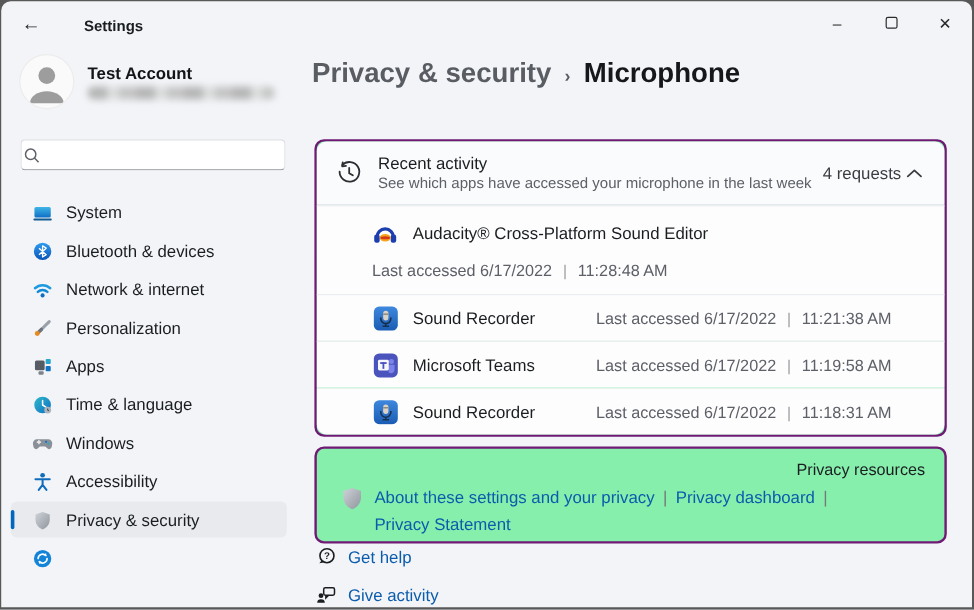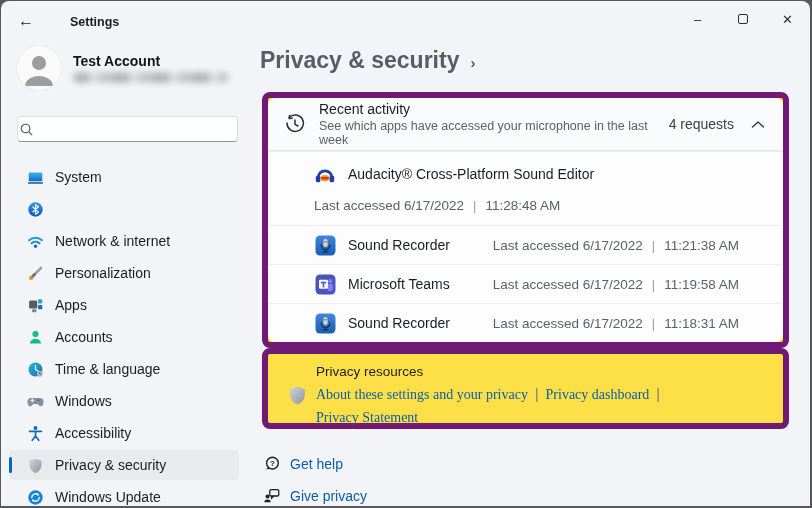--- a/index.html
+++ b/index.html
@@ -42,51 +42,51 @@
   .nav-item.selected { background:#e8eaed; }
   .nav-item.selected::before { content:""; position:absolute; left:0px; top:7px; width:3px; height:16px;
     border-radius:2px; background:#0067c0; }
 
   
   .breadcrumb { position:absolute; left:259px; top:46px; font-size:23px; display:flex; align-items:baseline; }
   .crumb-parent { color:#595d63; font-weight:600; }
   .crumb-sep { color:#595d63; font-size:15px; margin:0 11px; font-weight:700; }
   .crumb-current { color:#15171a; font-weight:700; }
 
-  .card { position:absolute; left:261px; width:527px; background:#fde047;
-    border:6px solid #701a75; border-radius:8px; }
+  .card { position:absolute; left:261px; width:527px; background:#86efac;
+    border:2px solid #701a75; border-radius:8px;margin-top:24px; }
   .activity-card { top:91px; }
   .act-header { height:53px; display:flex; align-items:center; background:#fafbfc;
     border-bottom:1px solid #e6e8eb; border-radius:8px 8px 0 0; padding:0 14px 0 16px; }
   .history-icon { width:22px; height:22px; flex:0 0 auto; }
   .act-titles { margin-left:13px; flex:1; }
   .act-title { font-size:14px; color:#1b1e21; }
   .act-subtitle { font-size:12.5px; color:#5d6067; margin-top:2px; }
-  .act-right { display:flex; align-items:center; gap:17px; padding-right:4px; }
+  .act-right { display:flex; align-items:center; gap:4px; padding-right:4px; }
   .requests-count { font-size:14px; color:#3a3d41; }
 
   .app-row { display:flex; align-items:center; height:39px; padding:0 44px 0 46px;
     border-top:1px solid #ebedf0; background:#fdfdfe; }
   .app-row:first-of-type { border-top:none; }
   .app-row.expanded { height:auto; display:block; padding:11px 44px 12px 46px; }
   .app-row.last { border-radius:0 0 8px 8px; }
   .app-main { display:flex; align-items:center; }
   .app-icon { width:22px; height:22px; flex:0 0 auto; display:flex; align-items:center; justify-content:center; }
   .app-name { margin-left:12px; font-size:14px; color:#1b1e21; white-space:nowrap; }
   .row-spacer { flex:1; }
   .access-info { font-size:13.5px; color:#5d6067; white-space:nowrap; display:flex; align-items:flex-end; }
   .access-info .pipe { margin:0 9px; color:#9b9ea3; font-size:13px; }
   .expanded .access-info { margin-top:13px; }
 
   .resources-card { top:347px; height:81px; }
   .res-shield { position:absolute; left:19px; top:30px; width:21px; height:22px; }
   .res-body { position:absolute; left:48px; top:10px; right:16px; }
-  .res-title { font-size:13.5px; color:#1b1e21; }
+  .res-title { font-size:13.5px; color:#1b1e21;text-align:right; }
   .res-links { margin-top:4px; font-size:14px; line-height:23px; color:#0b5cad; }
-  .res-links a { color:#0b5cad; text-decoration:none;font-family:Liberation Serif, serif; }
+  .res-links a { color:#0b5cad; text-decoration:none; }
   .res-links .pipe { color:#75787d; margin:0 7px; }
 
   .footer-link { position:absolute; left:261px; display:flex; align-items:center; }
   .footer-link .ficon { width:19px; height:19px; display:flex; align-items:center; justify-content:center; }
   .footer-link .flabel { margin-left:9px; font-size:14px; color:#0b5cad; }
   .get-help { top:453px; }
   .give-feedback { top:485px; }
 </style>
 </head>
 <body>
@@ -153,20 +153,21 @@
             <defs>
               <linearGradient id="gb2" x1="0" y1="0" x2="0" y2="1">
                 <stop offset="0" stop-color="#2f9bef"></stop>
                 <stop offset="1" stop-color="#0c55b8"></stop>
               </linearGradient>
             </defs>
             <circle cx="10" cy="10" r="8.5" fill="url(#gb2)"></circle>
             <path d="M6.5 6.8 L13.5 13.2 L10 15.5 L10 4.5 L13.5 6.8 L6.5 13.2" fill="none" stroke="#fff" stroke-width="1.3" stroke-linejoin="round"></path>
           </svg>
       </span>
+      <span class="nlabel">Bluetooth &amp; devices</span>
     </div>
 
     <div class="nav-item">
       <span class="nicon">
         <svg width="17" height="17" viewBox="0 0 20 20">
             <path d="M2.5 8.5 a11 11 0 0 1 15 0" fill="none" stroke="#1d9ae0" stroke-width="2.4" stroke-linecap="round"></path>
             <path d="M5.3 12 a7 7 0 0 1 9.4 0" fill="none" stroke="#128ad6" stroke-width="2.4" stroke-linecap="round"></path>
             <circle cx="10" cy="15.5" r="2" fill="#0f6ec4"></circle>
           </svg>
       </span>
@@ -189,29 +190,20 @@
         <svg width="17" height="17" viewBox="0 0 20 20">
             <rect x="2.5" y="4" width="9.5" height="9.5" rx="1.5" fill="#565c64"></rect>
             <rect x="13" y="2.5" width="5" height="5" rx="1" fill="#2aa7cc"></rect>
             <rect x="13" y="9.5" width="5" height="5" rx="1" fill="#1273c5"></rect>
             <rect x="6" y="14.5" width="5" height="3.5" rx="1" fill="#7d838b"></rect>
           </svg>
       </span>
       <span class="nlabel">Apps</span>
     </div>
 
-    <div class="nav-item">
-      <span class="nicon">
-        <svg width="17" height="17" viewBox="0 0 20 20">
-            <circle cx="10" cy="6" r="3.6" fill="#17b890"></circle>
-            <path d="M3.5 17 a6.5 5.4 0 0 1 13 0 Z" fill="#17b890"></path>
-          </svg>
-      </span>
-      <span class="nlabel">Accounts</span>
-    </div>
 
     <div class="nav-item">
       <span class="nicon">
         <svg width="17" height="17" viewBox="0 0 20 20">
             <defs>
               <linearGradient id="gtl" x1="0" y1="0" x2="1" y2="1">
                 <stop offset="0" stop-color="#2fb9c9"></stop>
                 <stop offset="1" stop-color="#0f6ec4"></stop>
               </linearGradient>
             </defs>
@@ -265,27 +257,27 @@
     <div class="nav-item">
       <span class="nicon">
         <svg width="17" height="17" viewBox="0 0 20 20">
             <circle cx="10" cy="10" r="8.5" fill="#1284d8"></circle>
             <path d="M5.6 10 a4.4 4.4 0 0 1 7.6-3" fill="none" stroke="#fff" stroke-width="1.6" stroke-linecap="round"></path>
             <path d="M14.4 10 a4.4 4.4 0 0 1-7.6 3" fill="none" stroke="#fff" stroke-width="1.6" stroke-linecap="round"></path>
             <path d="M13.4 4.6 l0.2 2.8 -2.8-.4 Z" fill="#fff"></path>
             <path d="M6.6 15.4 l-0.2-2.8 2.8 .4 Z" fill="#fff"></path>
           </svg>
       </span>
-      <span class="nlabel">Windows Update</span>
     </div>
   </div>
 
   <div class="breadcrumb">
     <span class="crumb-parent">Privacy &amp; security</span>
     <span class="crumb-sep">›</span>
+    <span class="crumb-current">Microphone</span>
   </div>
 
   <div class="card activity-card">
     <div class="act-header">
       <svg class="history-icon" viewBox="0 0 22 22">
         <path d="M5.2 4.6 A8.2 8.2 0 1 1 3 10" fill="none" stroke="#2b2e32" stroke-width="1.5" stroke-linecap="round"></path>
         <path d="M5.6 2.4 L5.2 5.6 L8.3 5.2" fill="none" stroke="#2b2e32" stroke-width="1.5" stroke-linecap="round" stroke-linejoin="round"></path>
         <path d="M11 7 V11.3 L14 13" fill="none" stroke="#2b2e32" stroke-width="1.5" stroke-linecap="round"></path>
       </svg>
       <div class="act-titles">
@@ -425,16 +417,16 @@
 
   <div class="footer-link give-feedback">
     <span class="ficon">
       <svg width="18" height="18" viewBox="0 0 20 20">
           <rect x="7.5" y="3" width="10" height="7" rx="1.5" fill="none" stroke="#1b1e21" stroke-width="1.4"></rect>
           <path d="M9.5 10 L9.5 12.5 L12 10" fill="none" stroke="#1b1e21" stroke-width="1.4"></path>
           <circle cx="5" cy="10.5" r="2.2" fill="#1b1e21"></circle>
           <path d="M1.5 17 a3.5 3.2 0 0 1 7 0 Z" fill="#1b1e21"></path>
         </svg>
     </span>
-    <span class="flabel">Give privacy</span>
+    <span class="flabel">Give activity</span>
   </div>
 
 </div>
 
 </body></html>

